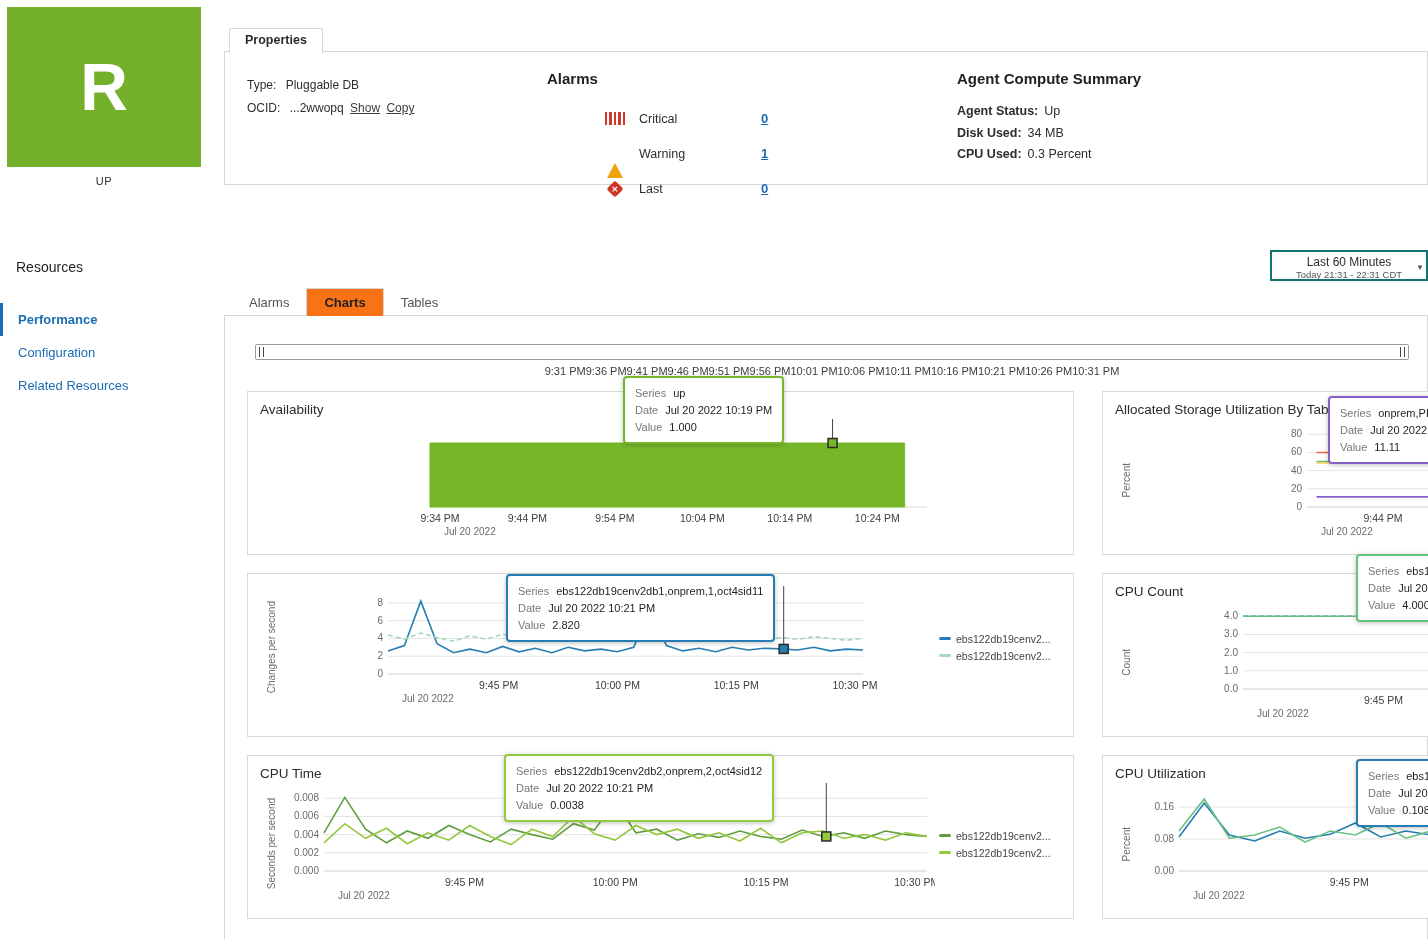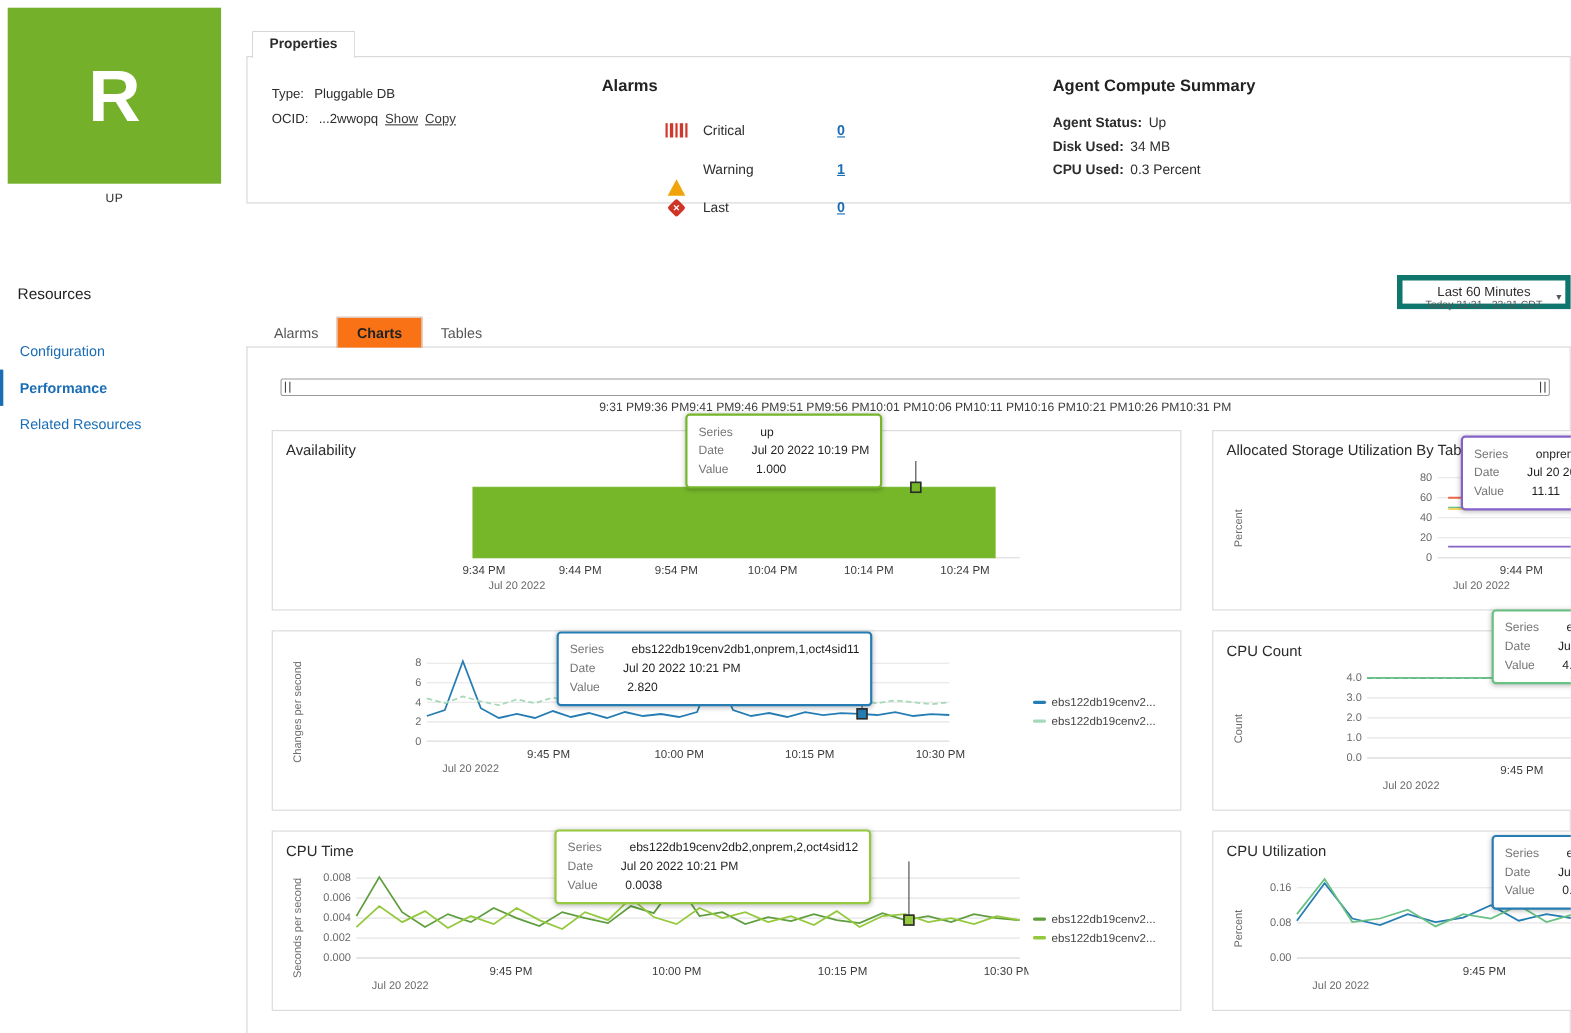--- a/index.html
+++ b/index.html
@@ -48,21 +48,21 @@
     font-size:9px; font-weight:bold; color:#fff; }
   .error-icon { width:12px; height:12px; background:#cf3527; transform:rotate(45deg);
     display:flex; align-items:center; justify-content:center; border-radius:2px; }
   .error-icon span { transform:rotate(-45deg); color:#fff; font-size:8px; font-weight:bold; }
   .props-col3 { flex:1; }
   .agent-row { font-size:12.5px; line-height:21.5px; color:#2d2d2d; }
   .agent-row b { margin-right:6px; }
 
   
   .time-sel { position:absolute; right:0; top:250px; width:158px; height:31px;
-    border:5px solid #0f766e; background:#fff; text-align:center; cursor:pointer; }
+    border:2px solid #0f766e; background:#fff; text-align:center; cursor:pointer; }
   .time-sel-label { font-size:12px; color:#2d2d2d; margin-top:3px; }
   .time-sel-sub { font-size:9.5px; color:#555; }
   .time-sel .caret { position:absolute; right:2px; top:11px; font-size:8px; color:#555; }
 
   
   .tabs { position:absolute; left:232px; top:288px; display:flex; z-index:2; }
   .tab { height:28px; padding:7px 17px 0 17px; font-size:13px; color:#555; cursor:pointer; }
   .tab.active { background:#f97316; border:1px solid #d6d6d6; border-bottom:none;
     font-weight:bold; color:#222; padding-top:6px; }
 
@@ -92,21 +92,21 @@
   .legend-item { display:flex; align-items:center; gap:5px; font-size:10.5px; color:#444;
     white-space:nowrap; overflow:hidden; }
   .swatch { width:12px; height:3px; border-radius:2px; flex:none; }
   .tick-t { font-size:10px; fill:#6b6b6b; }
   .xtick-t { font-size:10.5px; fill:#3c3c3c; }
 
   
   .tooltip { position:absolute; z-index:6; background:#fff; border:2px solid #888;
     border-radius:4px; padding:7px 10px 6px 10px; box-shadow:0 1px 5px rgba(0,0,0,.25);
     white-space:nowrap; }
-  .tt-row { display:flex; gap:25px; line-height:17px; font-size:11px;align-items:flex-end; }
+  .tt-row { display:flex; gap:7px; line-height:17px; font-size:11px;align-items:flex-end; }
   .tt-label { color:#777; }
   .tt-val { color:#1f1f1f; }
   .tt1 { left:375px; top:-16px; }
   .tt2 { left:225px; top:4px; }
   .tt3 { left:258px; top:0; }
   .tt4 { left:253px; top:-20px; }
   .tt5 { left:256px; top:-2px; }
   .tt6 { left:253px; top:3px; }
 </style>
 </head>
@@ -114,22 +114,22 @@
 
 <div class="stage">
 
   <aside class="sidebar">
     <div class="entity-box">
       <span class="entity-letter">R</span>
     </div>
     <div class="entity-status">UP</div>
     <div class="resources-title">Resources</div>
     <nav class="side-nav">
+      <div class="side-item active">Performance</div>
       <div class="side-item">Configuration</div>
-      <div class="side-item active">Performance</div>
       <div class="side-item">Related Resources</div>
     </nav>
   </aside>
 
   <section class="props-panel">
     <div class="props-tab">Properties</div>
     <div class="props-body">
       <div class="props-col1">
         <div class="prop-row">
           <span class="prop-label">Type:</span>

